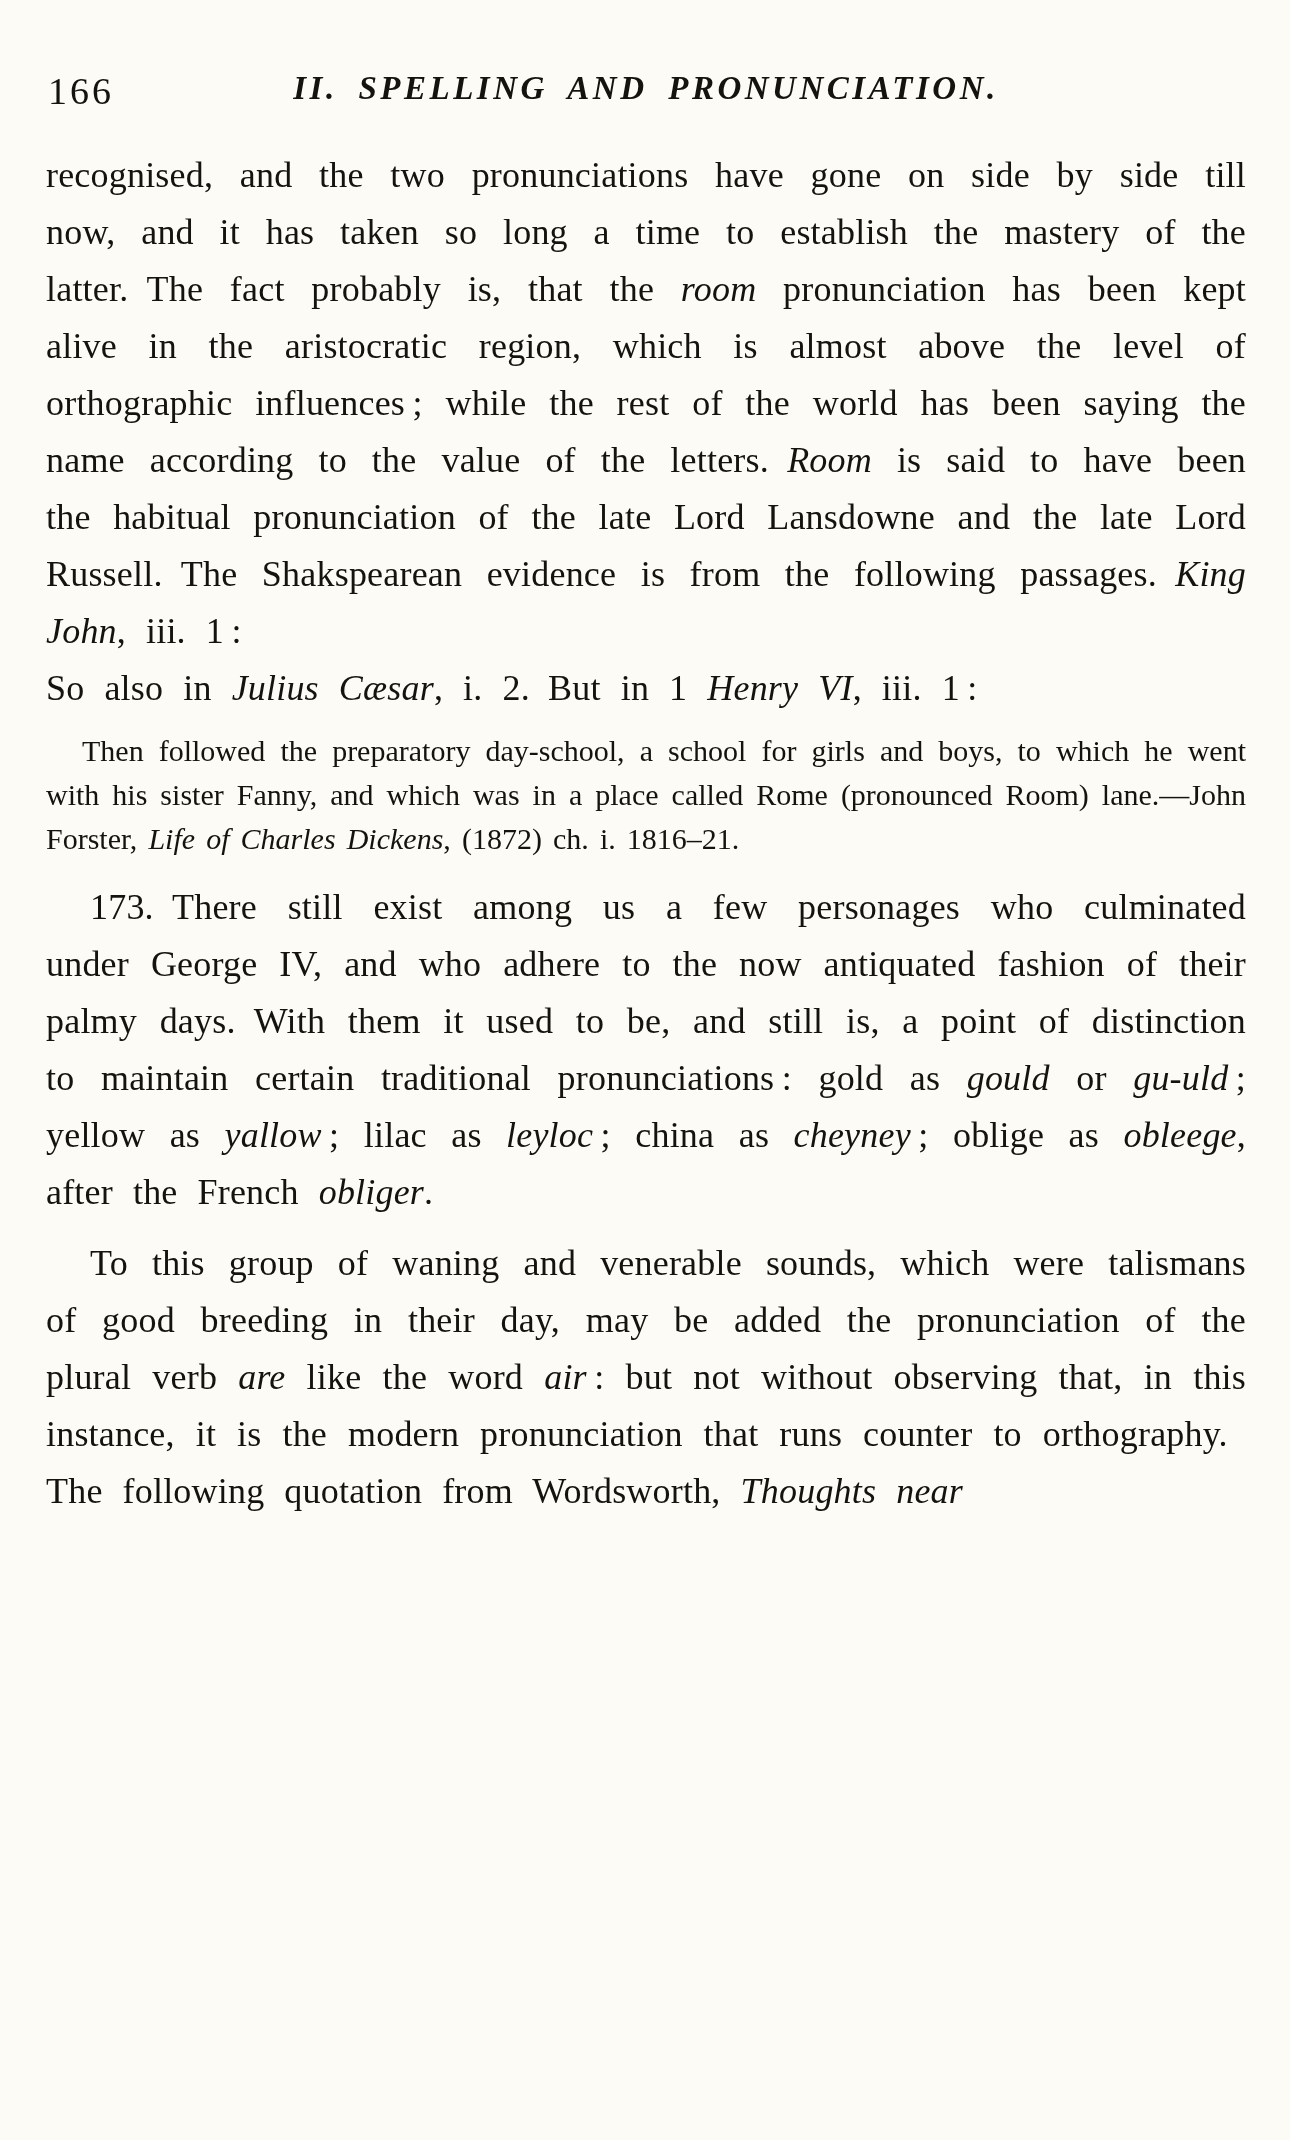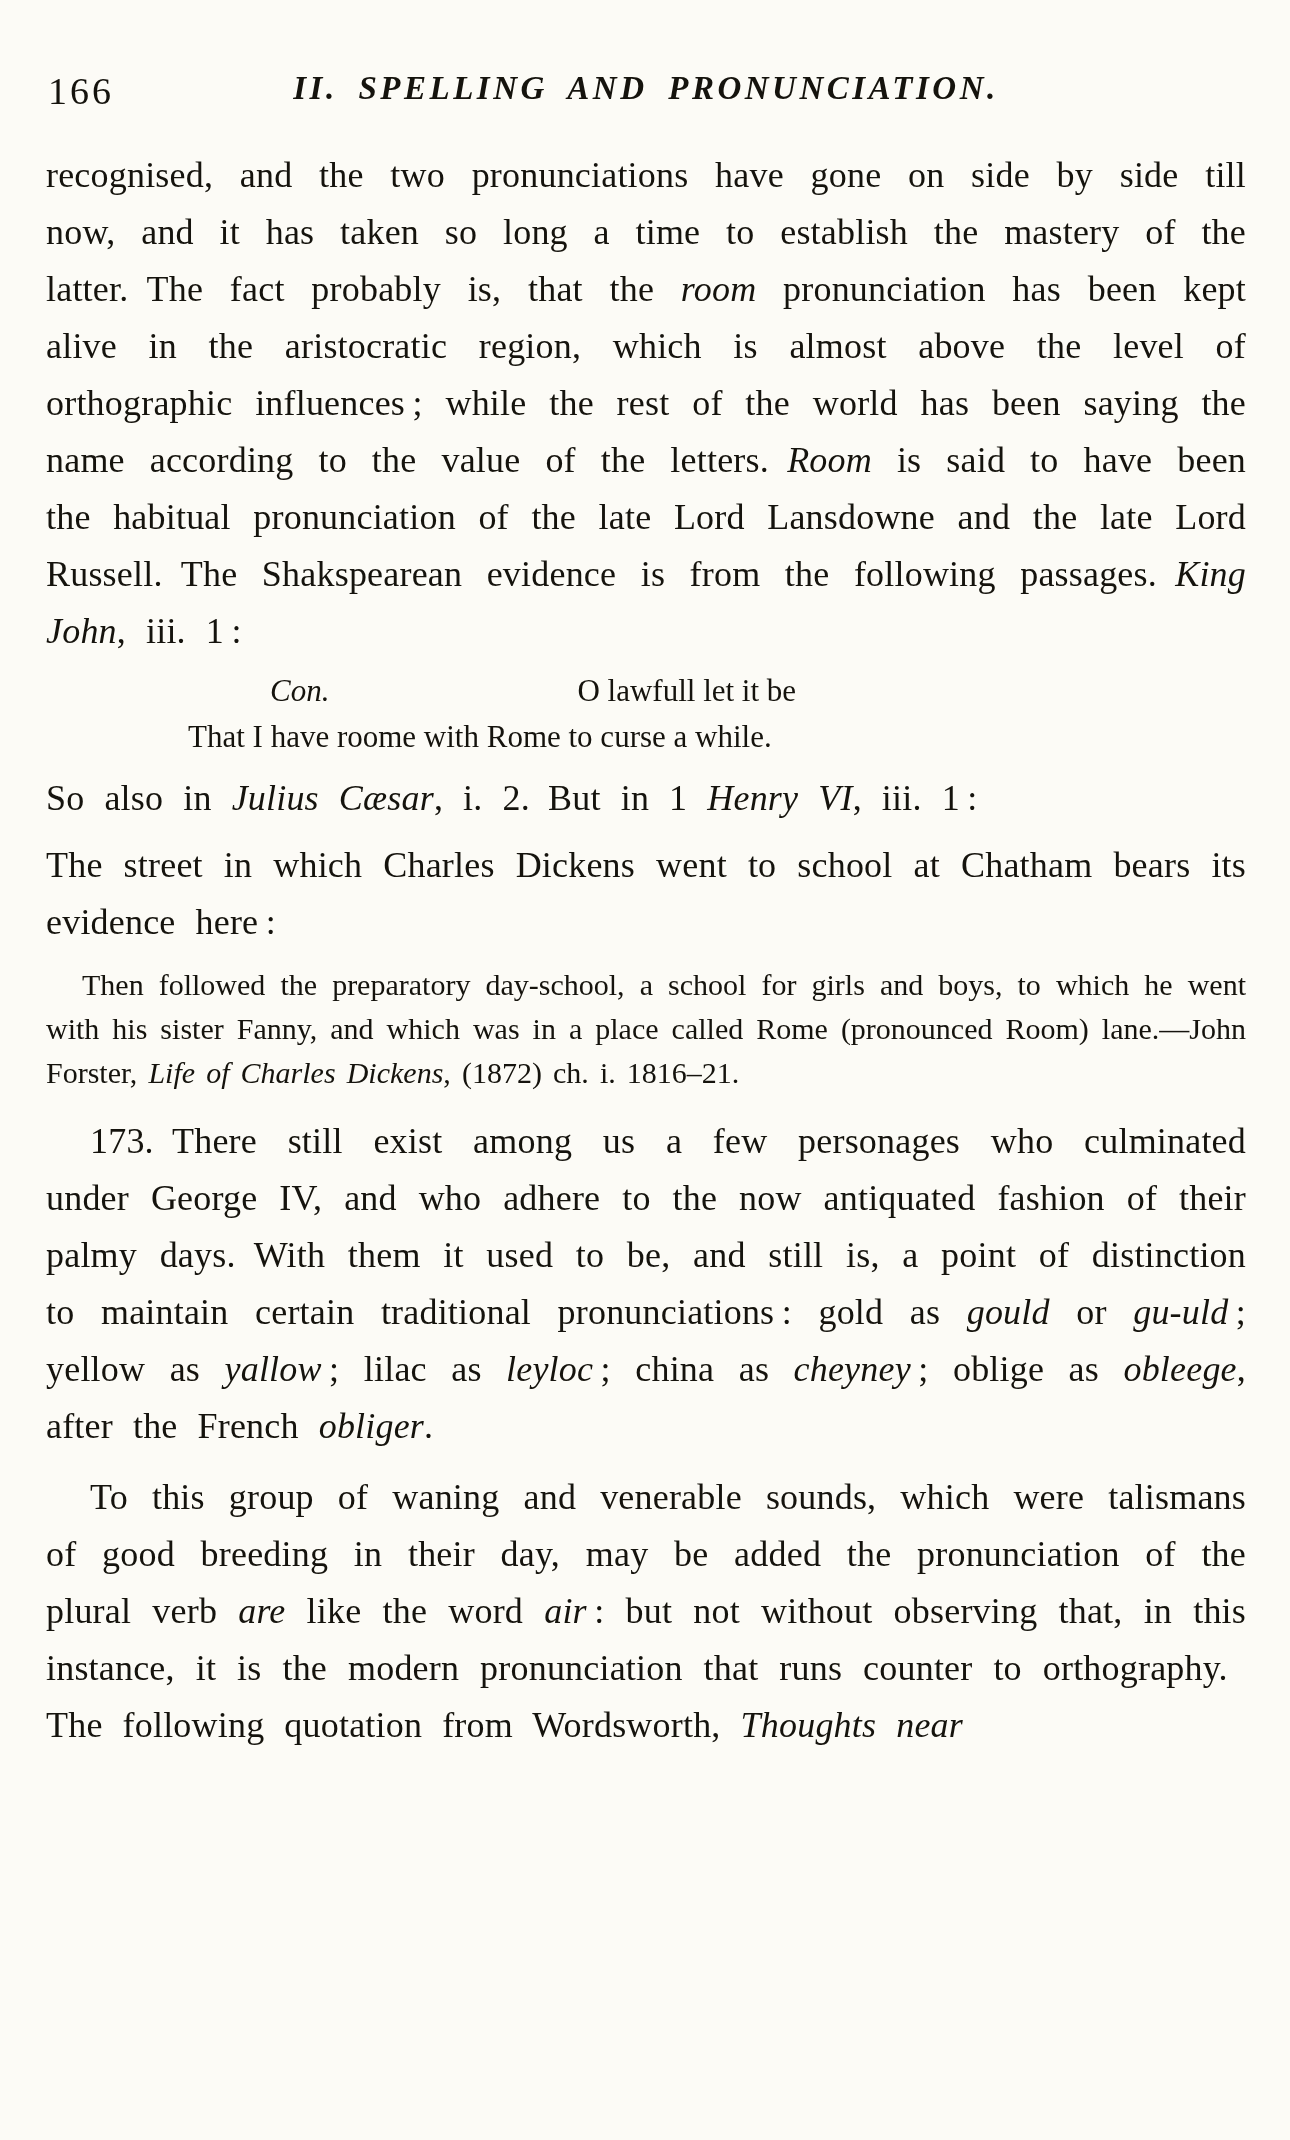--- a/index.html
+++ b/index.html
@@ -85,31 +85,26 @@
 
   <header class="page-header">
     <span class="page-number">166</span>
     <span class="header-title">II. SPELLING AND PRONUNCIATION.</span>
   </header>
 
   <main class="page-body">
 
     <p class="body-para"><span class="run">recognised, and the two pronunciations have gone on side by side till now, and it has taken so long a time to establish the mastery of the latter. The fact probably is, that the </span><span class="run it">room</span><span class="run"> pronunciation has been kept alive in the aristocratic region, which is almost above the level of orthographic influences ; while the rest of the world has been saying the name according to the value of the letters. </span><span class="run it">Room</span><span class="run"> is said to have been the habitual pronunciation of the late Lord Lansdowne and the late Lord Russell. The Shakspearean evidence is from the following passages. </span><span class="run it">King John</span><span class="run">, iii. 1 :</span></p>
 
-    <div class="verse">
-      <div class="verse-line vl-con"><span class="run it">Con.</span><span class="run">        O lawfull let it be</span></div>
-      <div class="verse-line vl-that"><span class="run">That I have roome with Rome to curse a while.</span></div>
-    </div>
 
     <p class="body-para"><span class="run">So also in </span><span class="run it">Julius Cæsar</span><span class="run">, i. 2. But in 1 </span><span class="run it">Henry VI</span><span class="run">, iii. 1 :</span></p>
 
     <div class="verse">
     </div>
 
-    <p class="body-para"><span class="run">The street in which Charles Dickens went to school at Chatham bears its evidence here :</span></p>
 
     <p class="small-quote"><span class="run">Then followed the preparatory day-school, a school for girls and boys, to which he went with his sister Fanny, and which was in a place called Rome (pronounced Room) lane.—John Forster, </span><span class="run it">Life of Charles Dickens</span><span class="run">, (1872) ch. i. 1816–21.</span></p>
 
     <p class="body-para para-indent gap-top-sm"><span class="run bd">173.</span><span class="run"> There still exist among us a few personages who culminated under George IV, and who adhere to the now antiquated fashion of their palmy days. With them it used to be, and still is, a point of distinction to maintain certain traditional pronunciations : gold as </span><span class="run it">gould</span><span class="run"> or </span><span class="run it">gu-uld</span><span class="run"> ; yellow as </span><span class="run it">yallow</span><span class="run"> ; lilac as </span><span class="run it">leyloc</span><span class="run"> ; china as </span><span class="run it">cheyney</span><span class="run"> ; oblige as </span><span class="run it">obleege</span><span class="run">, after the French </span><span class="run it">obliger</span><span class="run">.</span></p>
 
     <p class="body-para para-indent gap-top-md"><span class="run">To this group of waning and venerable sounds, which were talismans of good breeding in their day, may be added the pronunciation of the plural verb </span><span class="run it">are</span><span class="run"> like the word </span><span class="run it">air</span><span class="run"> : but not without observing that, in this instance, it is the modern pronunciation that runs counter to orthography. The following quotation from Wordsworth, </span><span class="run it">Thoughts near</span></p>
 
   </main>
 </div>
 

